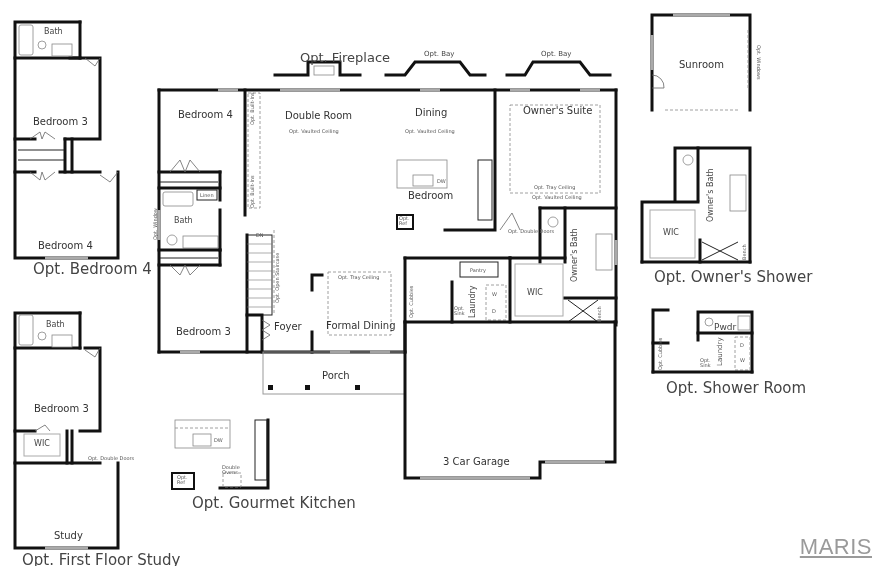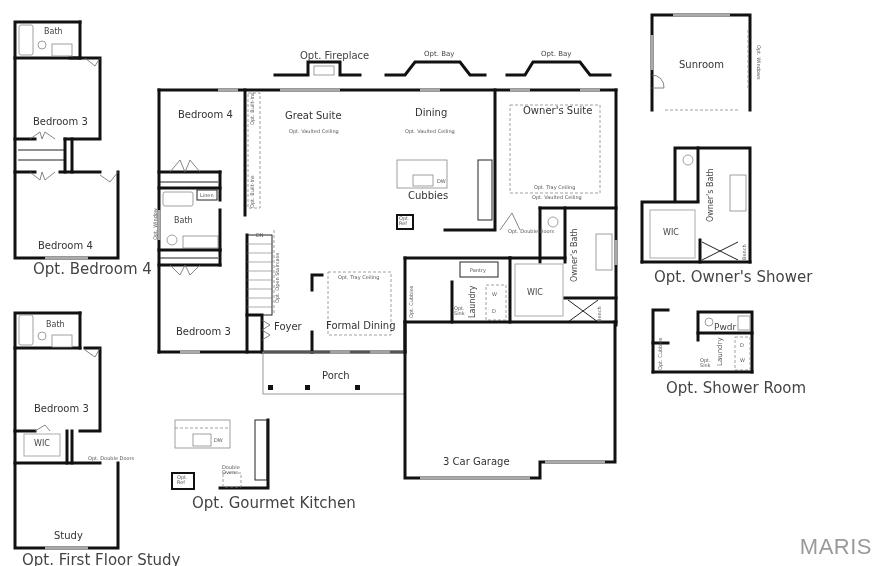--- a/index.html
+++ b/index.html
@@ -10,21 +10,21 @@
   .win { stroke:#aaa; stroke-width:3; fill:none; }
   .dash { stroke:#888; stroke-width:0.8; fill:none; stroke-dasharray:3 2; }
   .fix { stroke:#888; stroke-width:0.8; fill:#fff; }
   .door { stroke:#666; stroke-width:0.8; fill:none; }
   .lbl { position:absolute; white-space:nowrap; font-family:"DejaVu Sans", sans-serif; color:#333; }
   .room { font-size:10px; }
   .cap { font-size:15px; color:#444; }
   .tiny { font-size:5px; color:#555; }
   .vert { transform-origin:left top; transform:rotate(-90deg); }
   .vert-r { transform-origin:left top; transform:rotate(90deg); }
-  .watermark { position:absolute; right:8px; bottom:6px; font-size:22px; color:#9a9a9a; font-family:"Liberation Sans", sans-serif; letter-spacing:0.5px; }
+  .watermark { position:absolute; right:8px; bottom:6px; font-size:22px; color:#9a9a9a; font-family:"Liberation Sans", sans-serif; letter-spacing:0.5px;text-decoration:underline; }
 </style>
 </head>
 <body>
 
 <svg class="plan" viewBox="0 0 880 566">
 
   <g>
     <polyline class="wall" points="80,22 15,22 15,258 118,258 118,172"></polyline>
     <line class="wall" x1="15" y1="58" x2="80" y2="58"></line>
     <line class="wall" x1="80" y1="22" x2="80" y2="58"></line>
@@ -217,33 +217,33 @@
 <span class="lbl room" style="left:38px;top:240px">Bedroom 4</span>
 <span class="lbl cap" style="left:33px;top:260px">Opt. Bedroom 4</span>
 
 <span class="lbl cap" style="left:46px;top:320px;font-size:8px">Bath</span>
 <span class="lbl room" style="left:34px;top:403px">Bedroom 3</span>
 <span class="lbl cap" style="left:34px;top:439px;font-size:8px">WIC</span>
 <span class="lbl room" style="left:54px;top:530px">Study</span>
 <span class="lbl tiny" style="left:88px;top:455px">Opt. Double Doors</span>
 <span class="lbl cap" style="left:22px;top:551px">Opt. First Floor Study</span>
 
-<span class="lbl cap" style="left:300px;top:50px;font-size:10px">Opt. Fireplace</span>
+<span class="lbl cap" style="left:300px;top:50px;font-size:13px">Opt. Fireplace</span>
 <span class="lbl cap" style="left:424px;top:50px;font-size:7px">Opt. Bay</span>
 <span class="lbl cap" style="left:541px;top:50px;font-size:7px">Opt. Bay</span>
 
 <span class="lbl room" style="left:178px;top:109px">Bedroom 4</span>
-<span class="lbl room" style="left:285px;top:110px">Great Suite</span>
+<span class="lbl room" style="left:285px;top:110px">Double Room</span>
 <span class="lbl tiny" style="left:289px;top:128px">Opt. Vaulted Ceiling</span>
 <span class="lbl room" style="left:415px;top:107px">Dining</span>
 <span class="lbl tiny" style="left:405px;top:128px">Opt. Vaulted Ceiling</span>
 <span class="lbl room" style="left:523px;top:105px">Owner's Suite</span>
 <span class="lbl tiny" style="left:534px;top:184px">Opt. Tray Ceiling</span>
 <span class="lbl tiny" style="left:532px;top:194px">Opt. Vaulted Ceiling</span>
-<span class="lbl room" style="left:408px;top:190px">Cubbies</span>
+<span class="lbl room" style="left:408px;top:190px">Bedroom</span>
 <span class="lbl tiny" style="left:437px;top:178px">DW</span>
 <span class="lbl tiny" style="left:399px;top:216px;width:14px;white-space:normal;line-height:5px">Opt. Ref</span>
 <span class="lbl cap" style="left:174px;top:216px;font-size:8px">Bath</span>
 <span class="lbl tiny" style="left:200px;top:192px">Linen</span>
 <span class="lbl room" style="left:176px;top:326px">Bedroom 3</span>
 <span class="lbl room" style="left:274px;top:321px">Foyer</span>
 <span class="lbl room" style="left:326px;top:320px">Formal Dining</span>
 <span class="lbl tiny" style="left:338px;top:274px">Opt. Tray Ceiling</span>
 <span class="lbl room" style="left:322px;top:370px">Porch</span>
 <span class="lbl tiny" style="left:470px;top:267px">Pantry</span>

